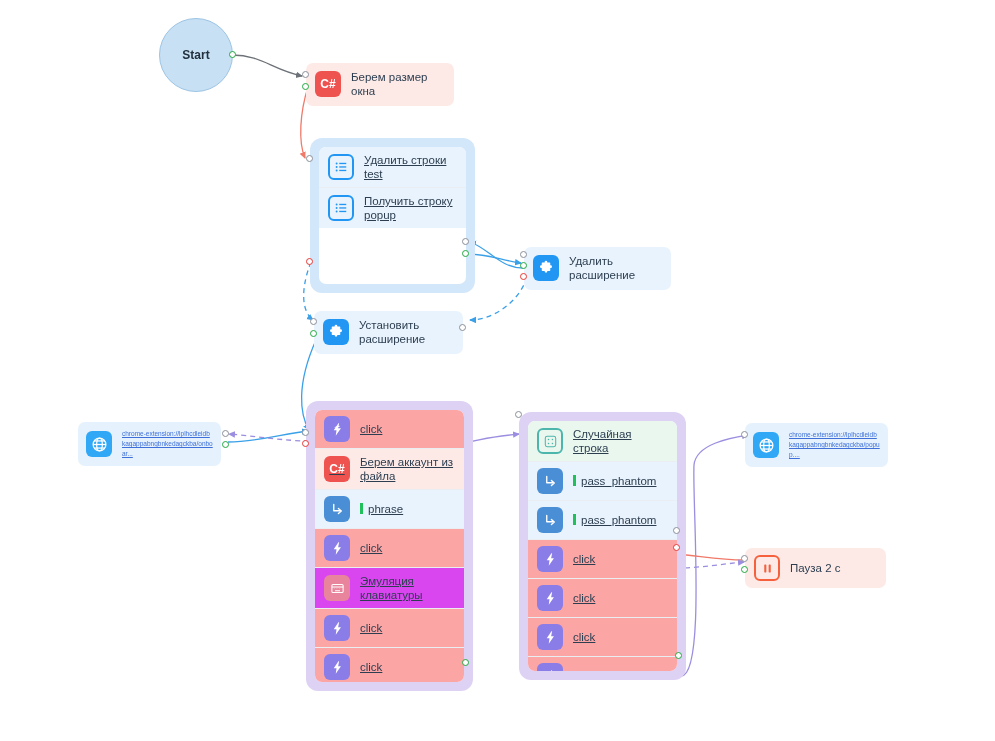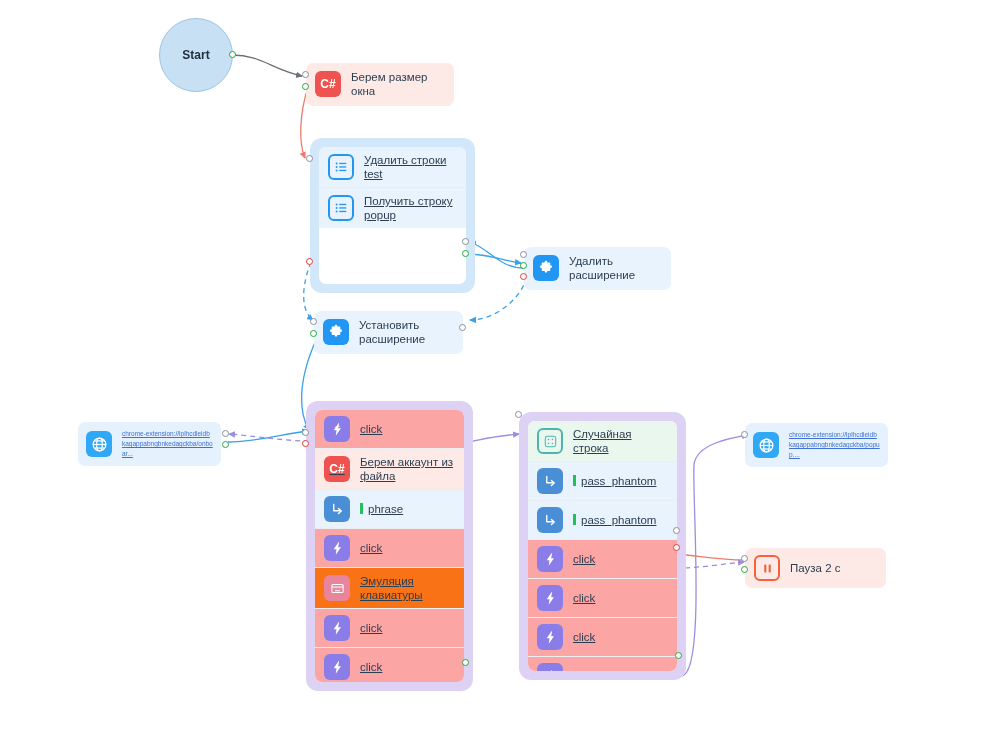--- a/index.html
+++ b/index.html
@@ -105,21 +105,21 @@
     color: #2c3e50;
     border-bottom: 1px solid #eaeef3;
     text-decoration: underline;
   }
   .row:last-child { border-bottom: none; }
   .row .icon { margin-right: 10px; }
   .r-blue   { background: #e9f3fd; }
   .r-red    { background: #fdeae7; }
   .r-purple { background: #fca5a5; }
   .r-green  { background: #eaf7ef; }
-  .r-pink   { background: #f97316; }
+  .r-pink   { background: #d946ef; }
 
   .varmark {
     display: inline-block;
     width: 3px; height: 11px;
     background: #21c05b;
     margin-right: 5px;
     vertical-align: -1px;
   }
 
   

